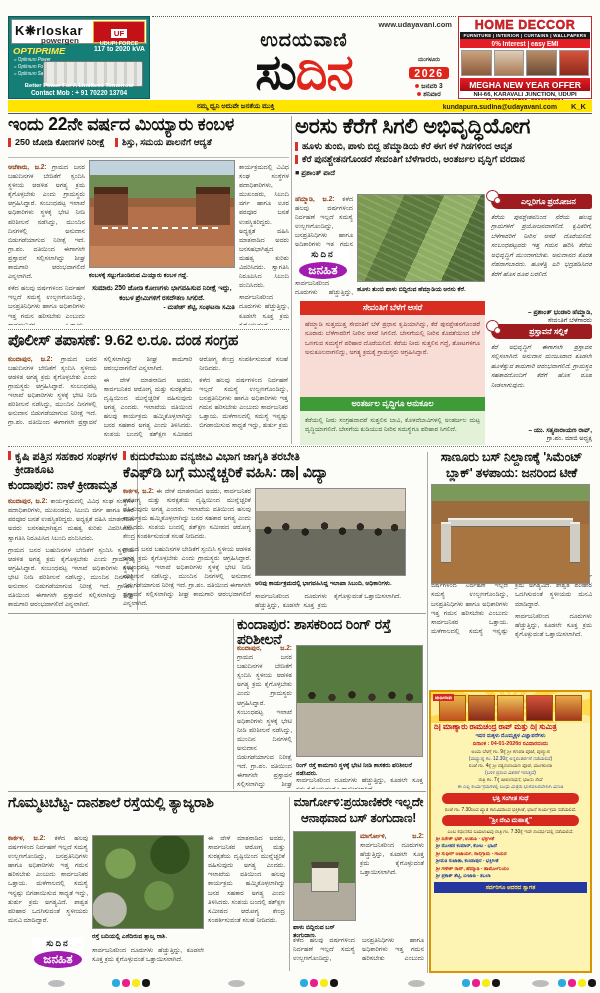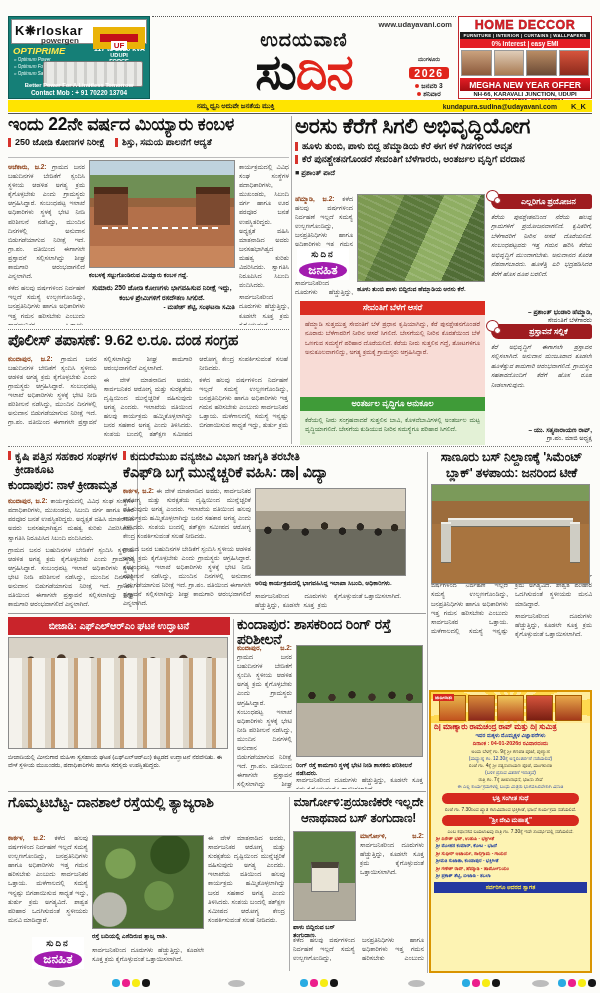--- a/index.html
+++ b/index.html
@@ -47,22 +47,22 @@
   #masthead{border-top:1.5px dotted #555}
   .brandmain{font-weight:bold;font-size:49px;line-height:.95;letter-spacing:-1px}
   .yearbox{background:#e0251b;color:#fff;font-weight:bold;font-size:10.5px;border-radius:3px;
            padding:0 5px;letter-spacing:1.5px;display:inline-block}
   .reddot{display:inline-block;width:4px;height:4px;border-radius:50%;background:#e0251b;margin-right:2px;vertical-align:middle}
   
   #ad-kir{background:#157f77;border:1px solid #0d5c56;padding:2px}
   #ad-kir .white{background:#fff;border:1px solid #888;padding:1px 3px;position:relative;height:25px}
   #ad-kir .kbrand{font-size:13px;font-weight:bold;color:#111;letter-spacing:.5px}
   #ad-kir .kpow{font-size:8px;font-weight:bold;color:#333;margin-left:26px;margin-top:-3px}
-  #ad-kir .ufbox{position:absolute;right:1px;top:7px;width:52px;height:22px;background:#c41118;color:#fff;
-                 text-align:center;border:7px solid #eab308}
+  #ad-kir .ufbox{position:absolute;right:1px;top:1px;width:52px;height:22px;background:#c41118;color:#fff;
+                 text-align:center;border:1px solid #eab308}
   #ad-kir .uf{font-size:8px;font-weight:bold;background:#fff;color:#c41118;display:inline-block;padding:0 3px;margin-top:1px}
   #ad-kir .ufn{font-size:5.6px;font-weight:bold;display:block}
   .kopti{font-size:9.5px;font-weight:bold;font-style:italic;color:#ffe84d}
   .kvolt{font-size:6.8px;font-weight:bold;color:#fff;text-align:right}
   .kfeat{font-size:4.6px;color:#eafaf5;font-style:italic;line-height:1.5}
   .kgen{position:absolute;left:34px;top:44px;width:100px;height:26px;background:#e9e9e6;border:1px solid #777;
         border-radius:2px;background-image:repeating-linear-gradient(90deg,#cfcfcc 0 3px,#e9e9e6 3px 10px)}
   .kslog{font-size:5.8px;font-weight:bold;color:#fff;text-align:center}
   .kcont{font-size:6.4px;font-weight:bold;color:#fff;text-align:center}
   
@@ -343,28 +343,20 @@
       <div class="wallb" style="right:6%;top:38%;width:10px;height:42%"></div>
     </div>
     <div class="jtext c2" style="margin-top:90px;height:96px">
       <p><b class="dl">ಸಾಣೂರು, ಜ.2:</b> <span>ಕಳೆದ ಹಲವು ವರ್ಷಗಳಿಂದ ನಿರ್ವಹಣೆ ಇಲ್ಲದೆ ಸಮಸ್ಯೆ ಉಲ್ಬಣಗೊಂಡಿದ್ದು, ಜನಪ್ರತಿನಿಧಿಗಳು ಹಾಗೂ ಅಧಿಕಾರಿಗಳು ಇತ್ತ ಗಮನ ಹರಿಸಬೇಕು ಎಂಬುದು ಸಾರ್ವಜನಿಕರ ಒತ್ತಾಯ. ಮಳೆಗಾಲದಲ್ಲಿ ಸಮಸ್ಯೆ ಇನ್ನಷ್ಟು ಬಿಗಡಾಯಿಸುವ ಸಾಧ್ಯತೆ ಇದ್ದು, ತುರ್ತು ಕ್ರಮ ಅಗತ್ಯವಿದೆ. ಶಾಶ್ವತ ಪರಿಹಾರ ಒದಗಿಸುವಂತೆ ಸ್ಥಳೀಯರು ಮನವಿ ಮಾಡಿದ್ದಾರೆ.</span></p>
       <p>ಸಾರ್ವಜನಿಕರಿಂದ ದೂರುಗಳು ಹೆಚ್ಚುತ್ತಿದ್ದು, ಕೂಡಲೇ ಸೂಕ್ತ ಕ್ರಮ ಕೈಗೊಳ್ಳುವಂತೆ ಒತ್ತಾಯಿಸಲಾಗಿದೆ.</p>
     </div>
   </div>
 
   <div class="hrule" style="left:8px;top:613px;width:418px"></div>
 
-  <div class="abs" style="left:8px;top:617px;width:222px;height:172px">
-    <div class="redbanner">ಬೀಜಾಡಿ: ಎಫ್‌ಎಲ್‌ಆರ್‌ಎಂ ಘಟಕ ಉದ್ಘಾಟನೆ</div>
-    <div class="photo ph-beejadi" style="left:0;top:20px;width:220px;height:112px">
-      <div class="headsB"></div>
-      <div class="crowdB"></div>
-    </div>
-    <div class="abs caption" style="left:0;top:136px;width:220px;font-weight:normal">ಬೀಜಾಡಿಯಲ್ಲಿ ಮೀನುಗಾರ ಮಹಿಳಾ ಸ್ವಸಹಾಯ ಘಟಕ (ಎಫ್‌ಎಲ್‌ಆರ್‌ಎಂ) ಕಟ್ಟಡದ ಉದ್ಘಾಟನೆ ನೆರವೇರಿತು. ಈ ವೇಳೆ ಸ್ಥಳೀಯ ಮುಖಂಡರು, ಪದಾಧಿಕಾರಿಗಳು ಹಾಗೂ ಸದಸ್ಯರು ಉಪಸ್ಥಿತರಿದ್ದರು.</div>
-  </div>
 
   <div class="vrule" style="left:233px;top:619px;height:170px"></div>
 
   <div class="abs" style="left:237px;top:617px;width:187px;height:172px">
     <div class="headline" style="font-size:14px">ಕುಂದಾಪುರ: ಶಾಸಕರಿಂದ ರಿಂಗ್ ರಸ್ತೆ ಪರಿಶೀಲನೆ</div>
     <div class="abs jtext" style="left:0;top:26px;width:55px;height:146px">
       <p><b class="dl">ಕುಂದಾಪುರ, ಜ.2:</b> <span>ಗ್ರಾಮದ ಜನರ ಬಹುದಿನಗಳ ಬೇಡಿಕೆಗೆ ಸ್ಪಂದಿಸಿ ಸ್ಥಳೀಯ ಆಡಳಿತ ಅಗತ್ಯ ಕ್ರಮ ಕೈಗೊಳ್ಳಬೇಕು ಎಂದು ಗ್ರಾಮಸ್ಥರು ಆಗ್ರಹಿಸಿದ್ದಾರೆ. ಸಂಬಂಧಪಟ್ಟ ಇಲಾಖೆ ಅಧಿಕಾರಿಗಳು ಸ್ಥಳಕ್ಕೆ ಭೇಟಿ ನೀಡಿ ಪರಿಶೀಲನೆ ನಡೆಸಿದ್ದು, ಮುಂದಿನ ದಿನಗಳಲ್ಲಿ ಅನುದಾನ ಬಿಡುಗಡೆಯಾಗುವ ನಿರೀಕ್ಷೆ ಇದೆ. ಗ್ರಾ.ಪಂ. ವತಿಯಿಂದ ಈಗಾಗಲೇ ಪ್ರಸ್ತಾವನೆ ಸಲ್ಲಿಸಲಾಗಿದ್ದು ಶೀಘ್ರ ಕಾಮಗಾರಿ ಆರಂಭವಾಗಲಿದೆ ಎನ್ನಲಾಗಿದೆ.</span></p>
     </div>
     <div class="photo ph-ring" style="left:59px;top:28px;width:127px;height:112px">
       <div class="headsR"></div>

